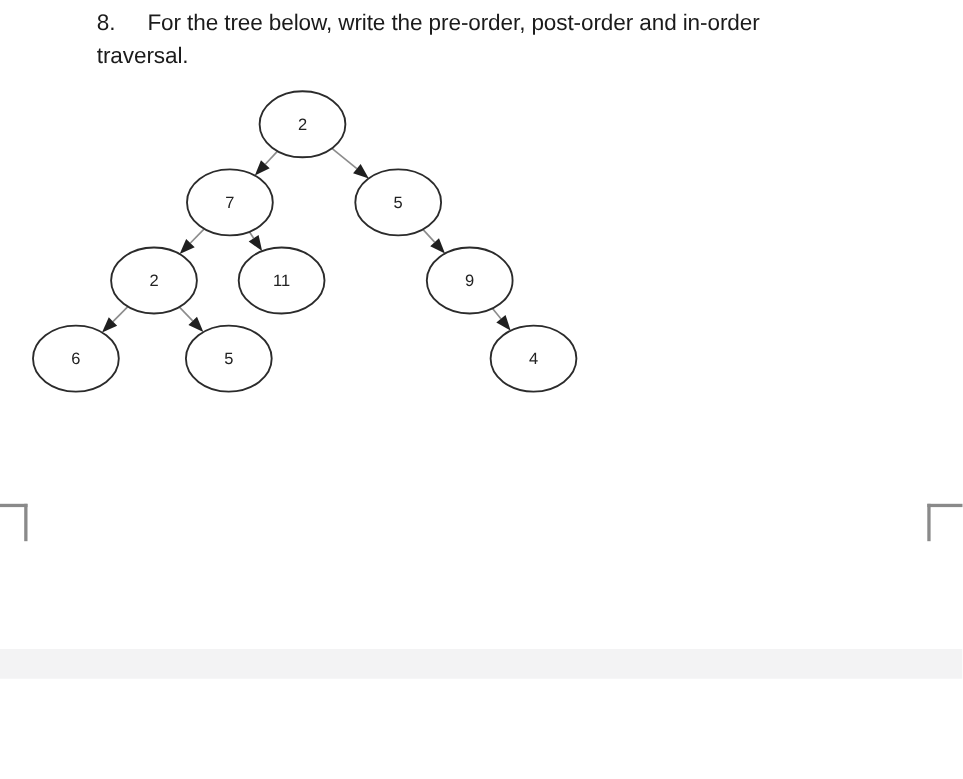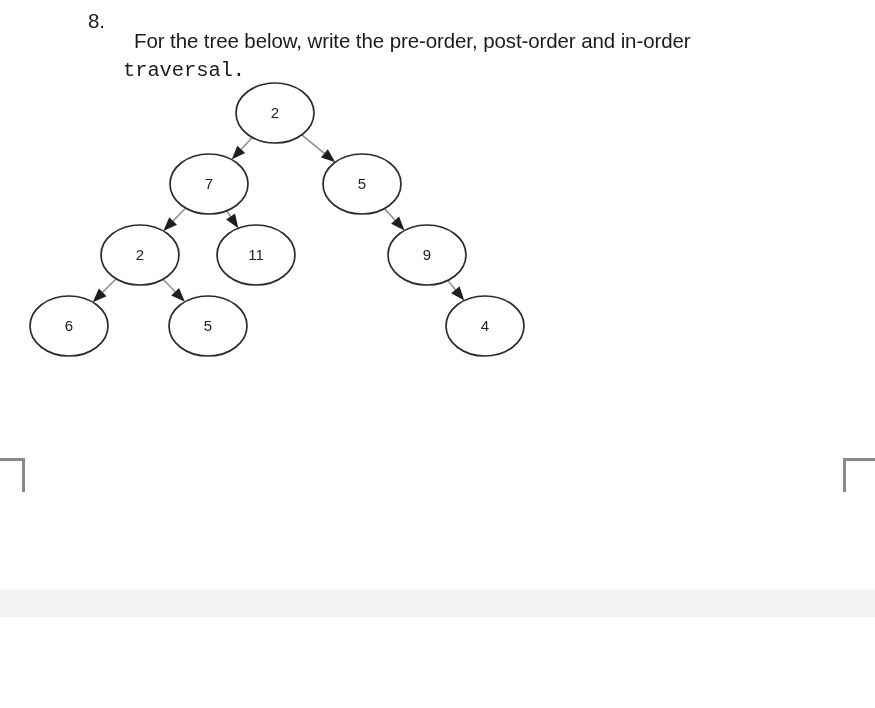--- a/index.html
+++ b/index.html
@@ -31,26 +31,23 @@
     white-space: pre;
     letter-spacing: -0.1px;
   }
   #question-number {
     display: inline-block;
     width: 46px;
     vertical-align: top;
   }
   #question-line-1 {
     display: inline-block;
-    margin-top: 20px;
   }
   #question-line-2 {
     display: block;
-    margin-left: 35px;
-    font-family: Liberation Mono, monospace;
   }
 
   
   #tree-figure {
     position: absolute;
     left: 0;
     top: 0;
     width: 875px;
     height: 440px;
     pointer-events: none;

